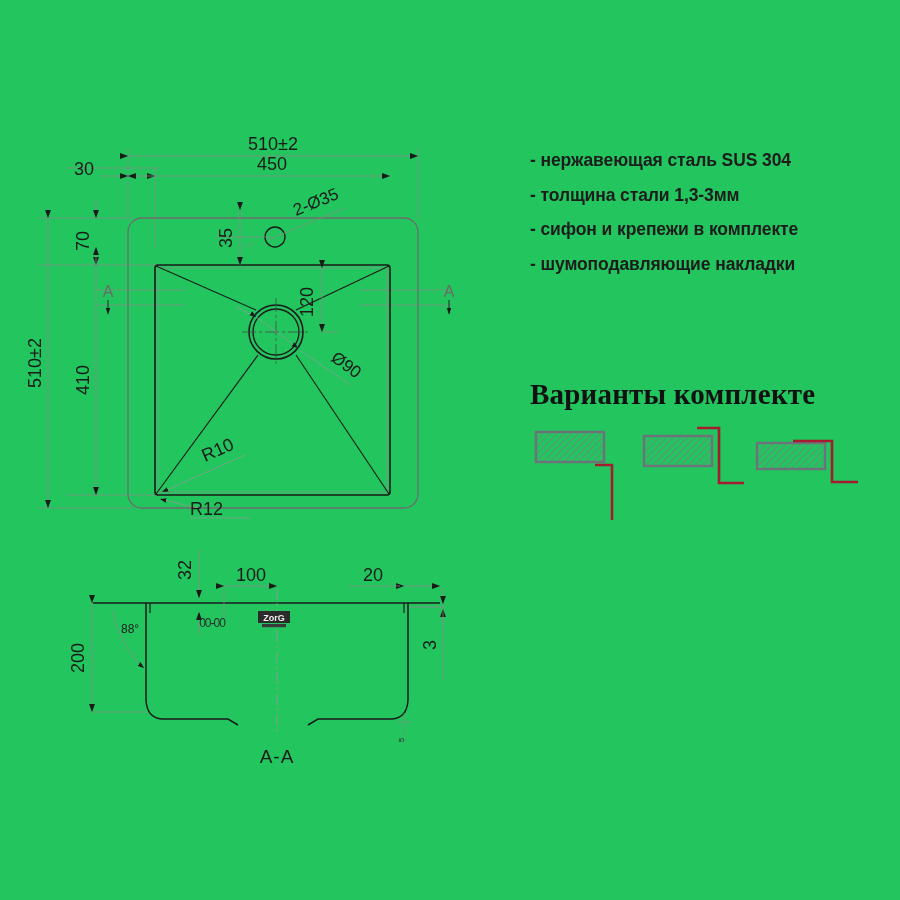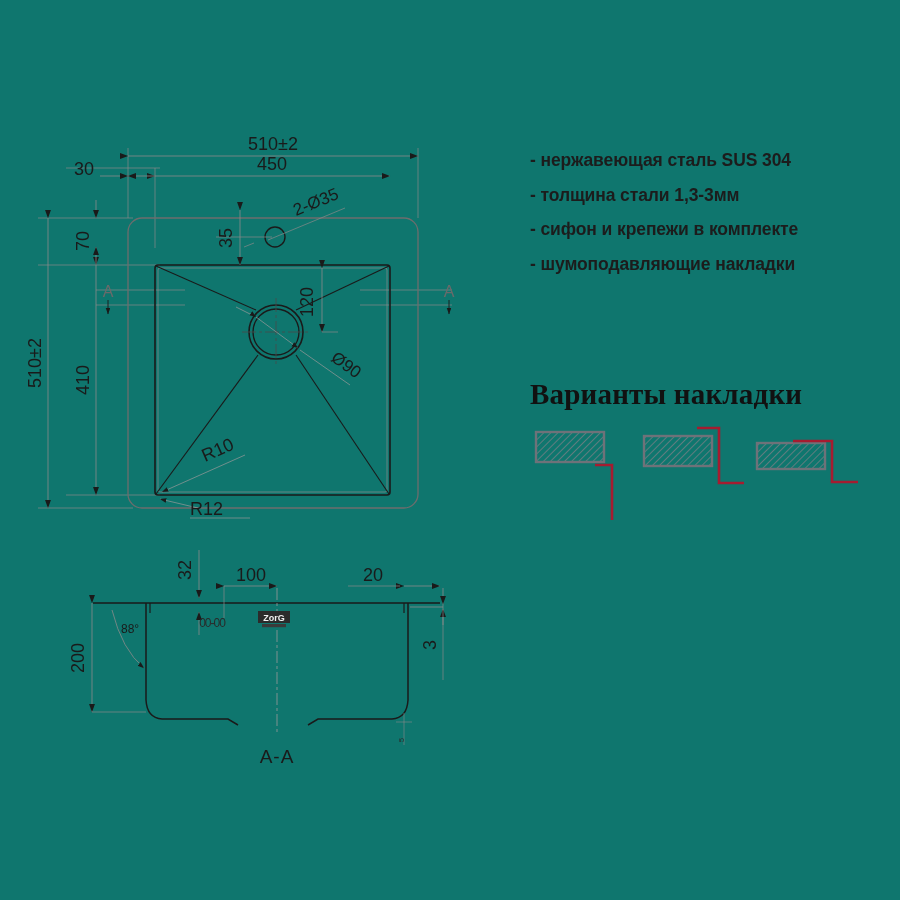--- a/index.html
+++ b/index.html
@@ -1,17 +1,17 @@
 <!DOCTYPE html>
 <html><head>
 <meta charset="utf-8">
 <style>
   html,body{margin:0;padding:0;background:#ffffff;}
   body{width:900px;height:900px;font-family:"Liberation Sans",sans-serif;color:#1a1a1a;}
-  #page{position:relative;width:900px;height:900px;overflow:hidden;background:#0f766e;}
+  #page{position:relative;width:900px;height:900px;overflow:hidden;background:#22c55e;}
   #drawing{position:absolute;left:0;top:0;width:900px;height:900px;}
   .spec-list{position:absolute;left:530px;top:152px;width:360px;}
   .spec-item{font-family:"Liberation Sans",sans-serif;font-size:17.5px;font-weight:600;
              color:#1c1c1c;line-height:1.0;margin-bottom:17px;white-space:nowrap;letter-spacing:-0.1px;}
   .variants-title{position:absolute;left:530px;top:378px;font-family:"Liberation Serif",serif;
                   font-size:29px;font-weight:700;color:#111;letter-spacing:0.2px;white-space:nowrap;}
   .logo-badge{position:absolute;left:256px;top:609px;width:36px;height:21px;}
 </style>
 </head>
 <body>
@@ -224,21 +224,21 @@
     </g>
   </svg>
 
   <div class="spec-list">
     <div class="spec-item">- нержавеющая сталь SUS 304</div>
     <div class="spec-item">- толщина стали 1,3-3мм</div>
     <div class="spec-item">- сифон и крепежи в комплекте</div>
     <div class="spec-item">- шумоподавляющие накладки</div>
   </div>
 
-  <div class="variants-title">Варианты накладки</div>
+  <div class="variants-title">Варианты комплекте</div>
 
   <svg class="logo-badge" viewBox="0 0 36 21">
     <rect x="2" y="2" width="32" height="12" fill="#2b2b2b"></rect>
     <text x="18" y="11.6" text-anchor="middle" font-family="Liberation Sans, sans-serif" font-size="9" font-weight="bold" fill="#f0f0f0">ZorG</text>
     <rect x="6" y="15" width="24" height="3.2" fill="#3a3a3a"></rect>
   </svg>
 
 </div>
 
 </body></html>

